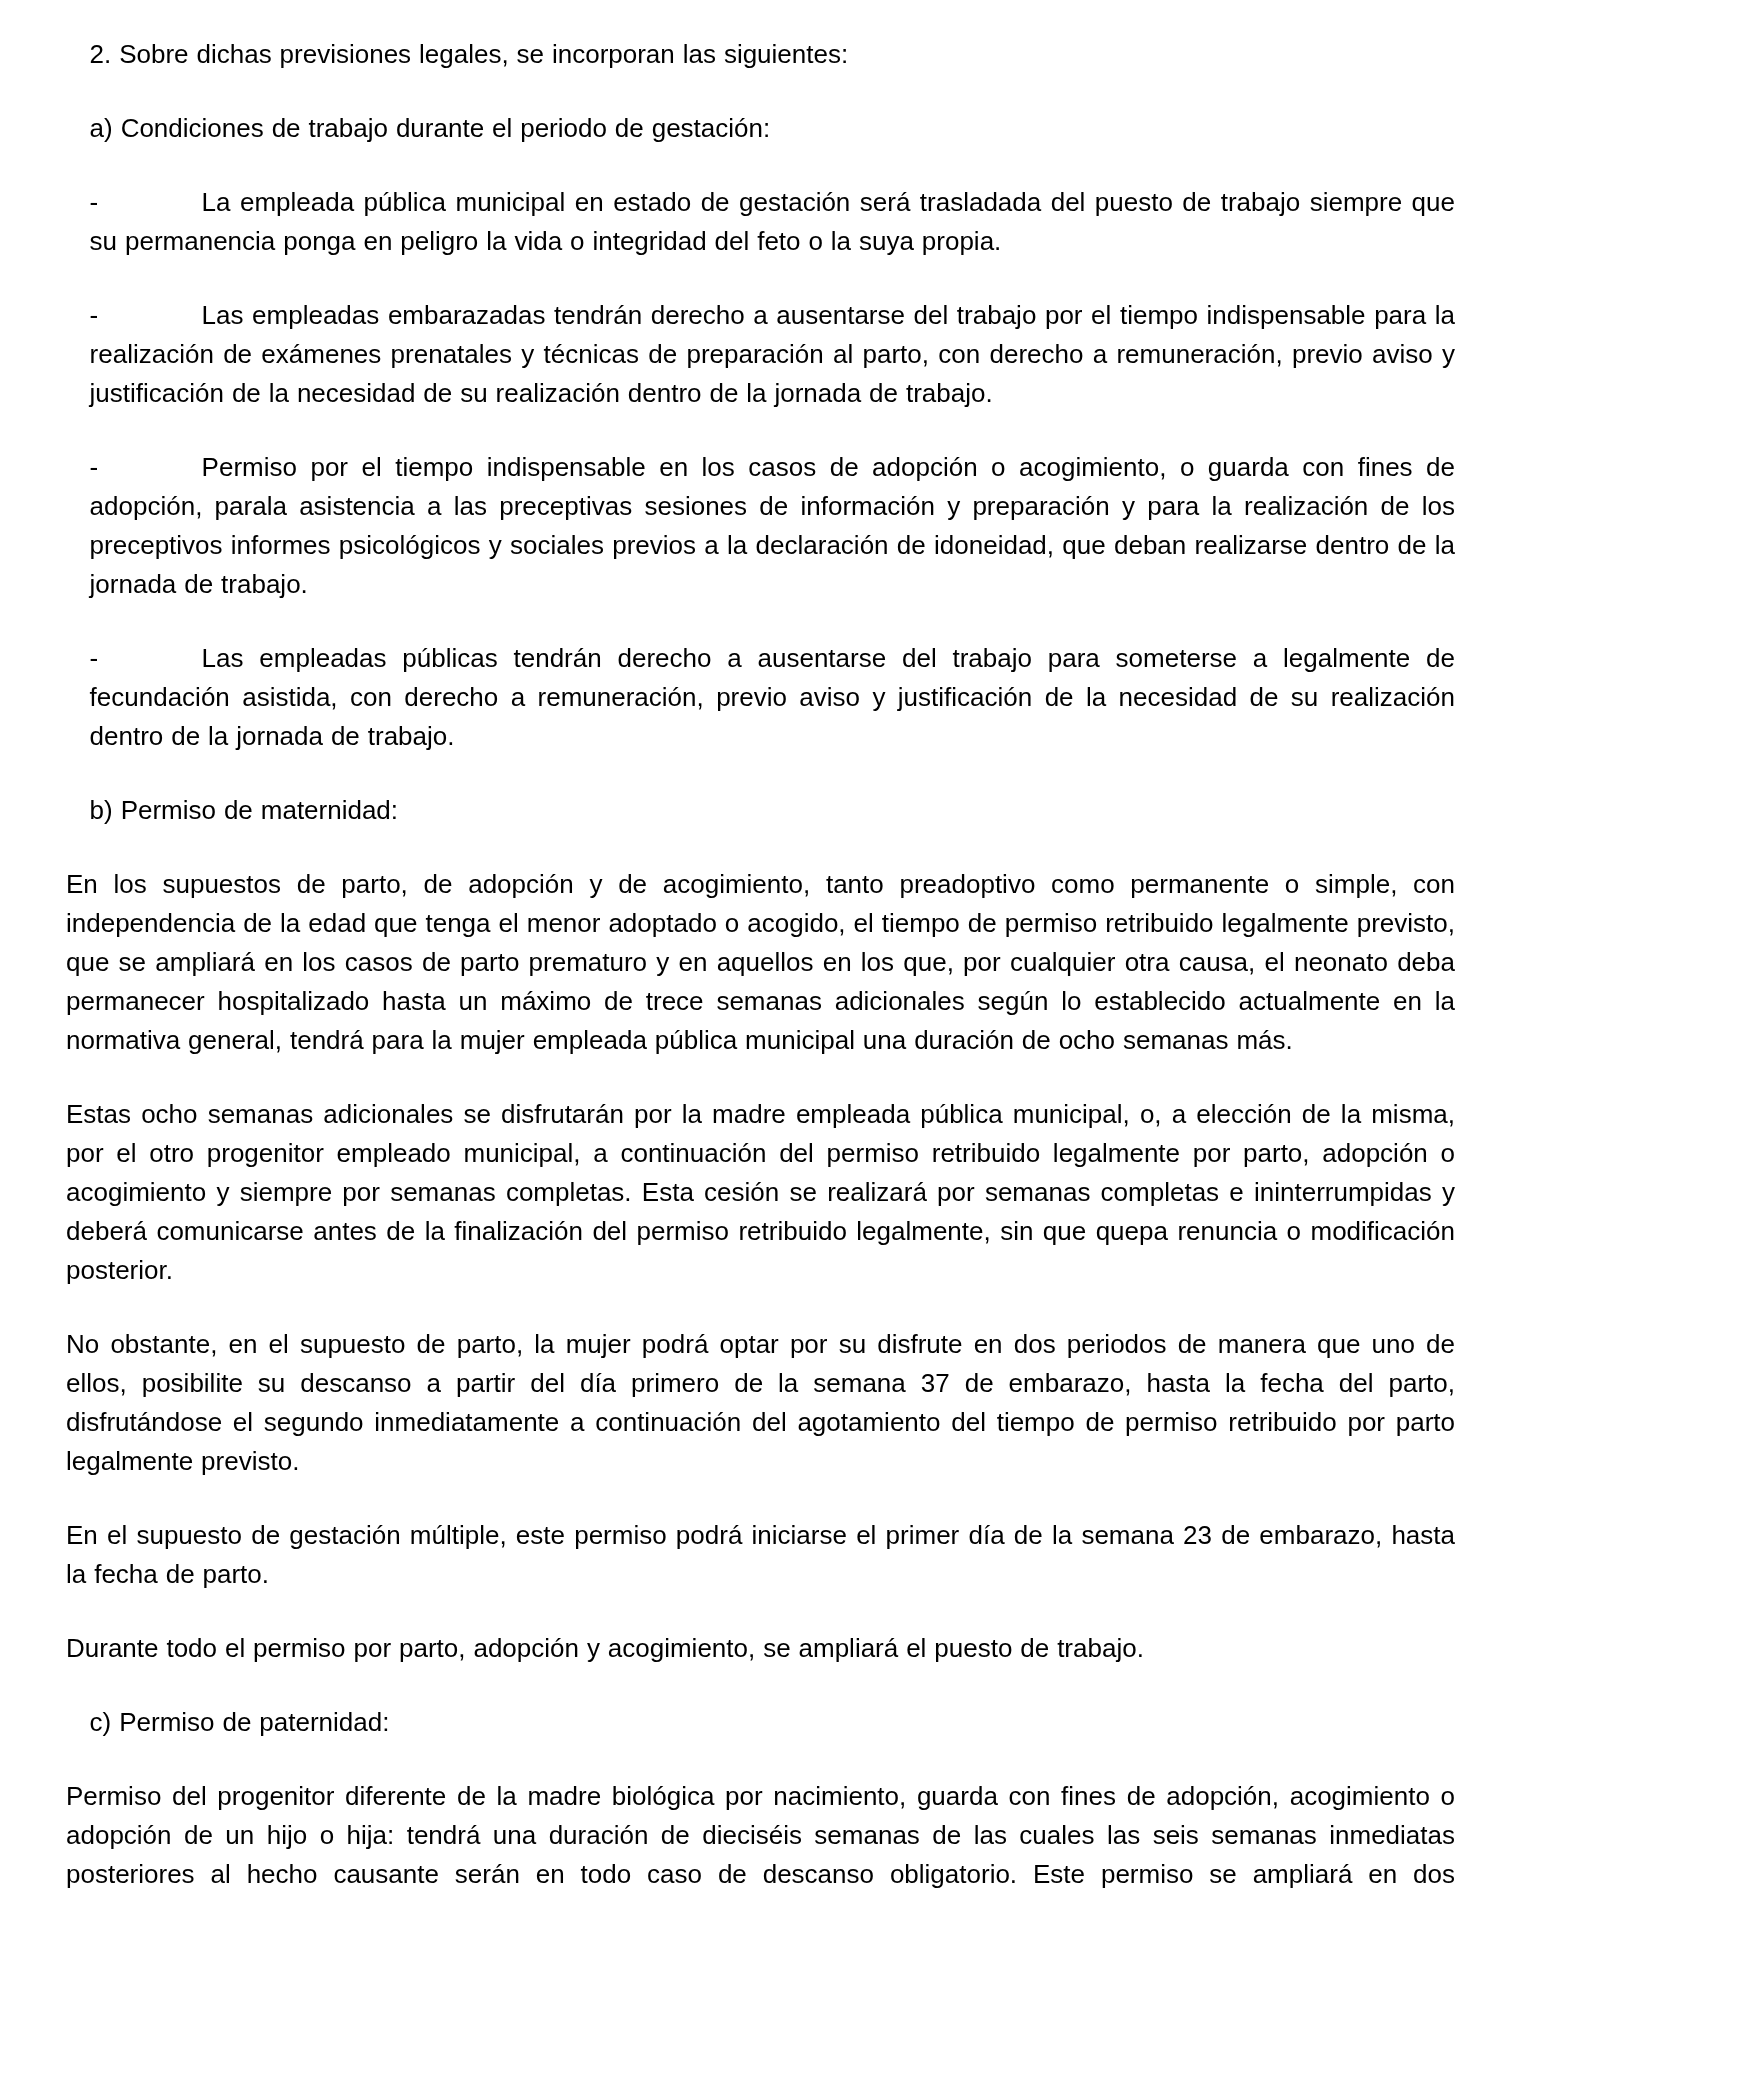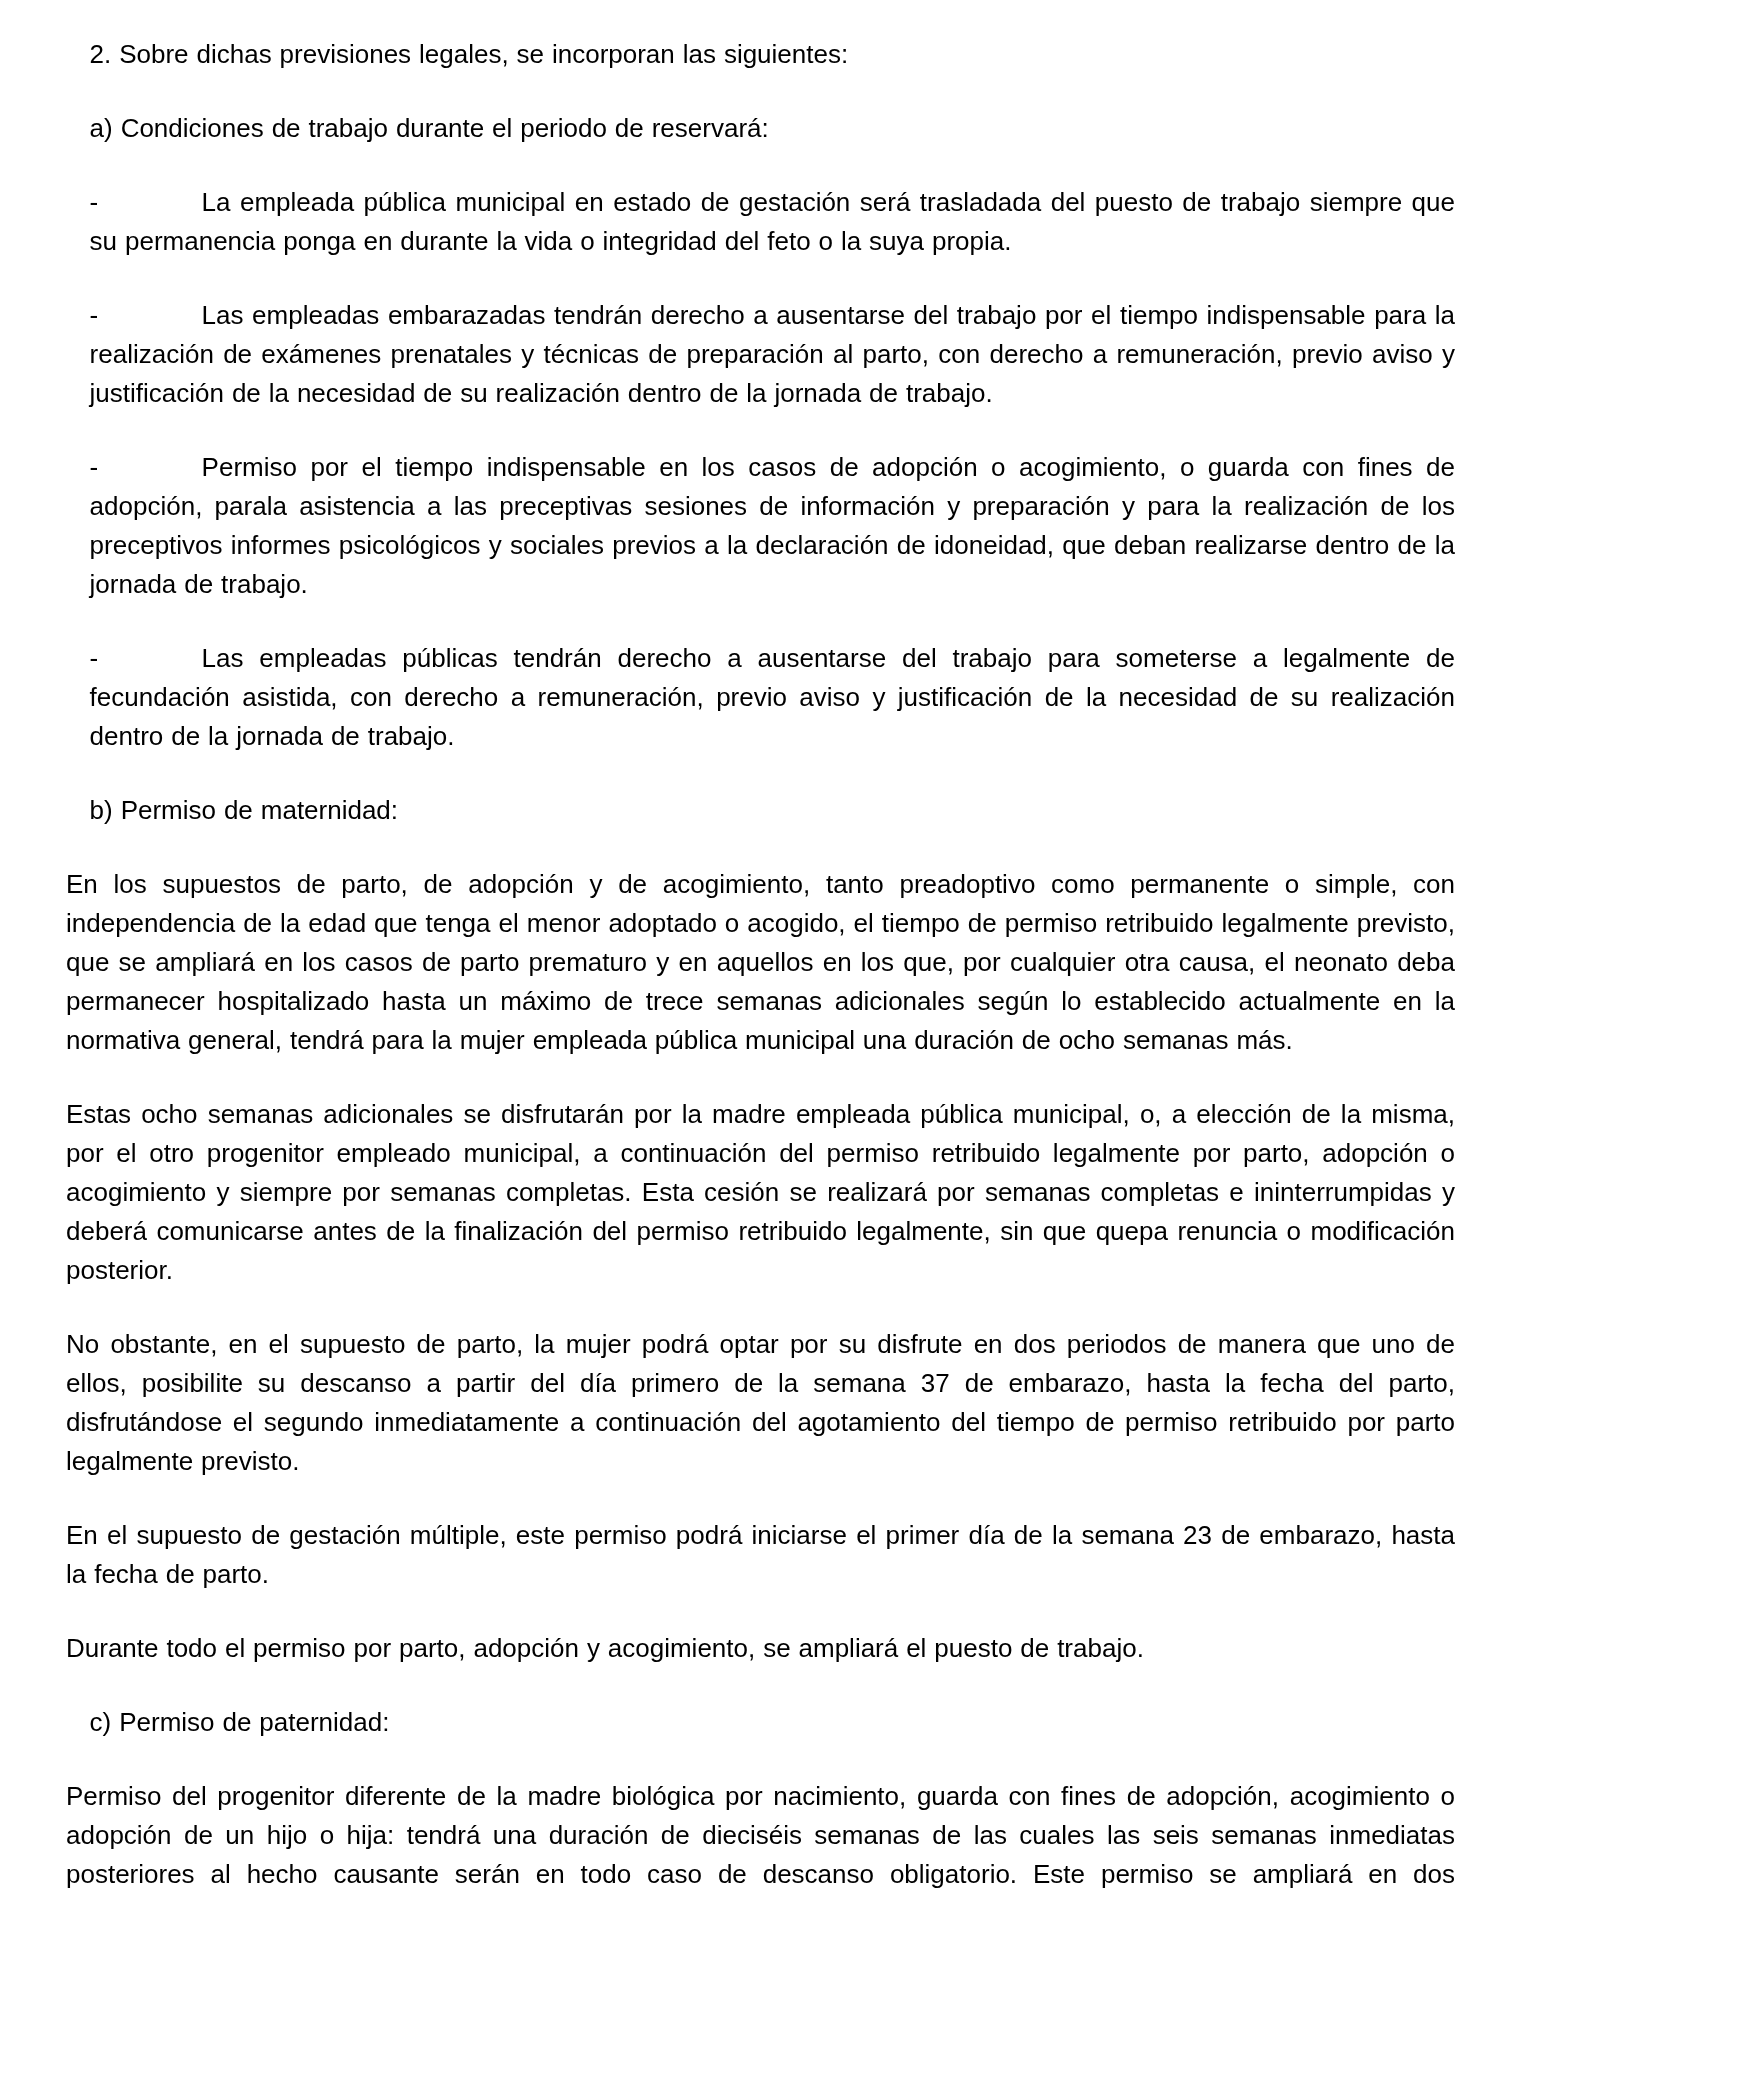--- a/index.html
+++ b/index.html
@@ -47,23 +47,23 @@
     text-align-last: justify;
   }
 </style>
 </head>
 <body>
 
 <div class="doc">
 
   <p class="para heading">2. Sobre dichas previsiones legales, se incorporan las siguientes:</p>
 
-  <p class="para heading">a) Condiciones de trabajo durante el periodo de reservará:</p>
+  <p class="para heading">a) Condiciones de trabajo durante el periodo de gestación:</p>
 
-  <p class="para bullet"><span class="dash">-</span><span>La empleada pública municipal en estado de gestación será trasladada del puesto de trabajo siempre que su permanencia ponga en durante la vida o integridad del feto o la suya propia.</span></p>
+  <p class="para bullet"><span class="dash">-</span><span>La empleada pública municipal en estado de gestación será trasladada del puesto de trabajo siempre que su permanencia ponga en peligro la vida o integridad del feto o la suya propia.</span></p>
 
   <p class="para bullet"><span class="dash">-</span><span>Las empleadas embarazadas tendrán derecho a ausentarse del trabajo por el tiempo indispensable para la realización de exámenes prenatales y técnicas de preparación al parto, con derecho a remuneración, previo aviso y justificación de la necesidad de su realización dentro de la jornada de trabajo.</span></p>
 
   <p class="para bullet"><span class="dash">-</span><span>Permiso por el tiempo indispensable en los casos de adopción o acogimiento, o guarda con fines de adopción, parala asistencia a las preceptivas sesiones de información y preparación y para la realización de los preceptivos informes psicológicos y sociales previos a la declaración de idoneidad, que deban realizarse dentro de la jornada de trabajo.</span></p>
 
   <p class="para bullet"><span class="dash">-</span><span>Las empleadas públicas tendrán derecho a ausentarse del trabajo para someterse a legalmente de fecundación asistida, con derecho a remuneración, previo aviso y justificación de la necesidad de su realización dentro de la jornada de trabajo.</span></p>
 
   <p class="para heading">b) Permiso de maternidad:</p>
 
   <p class="para">En los supuestos de parto, de adopción y de acogimiento, tanto preadoptivo como permanente o simple, con independencia de la edad que tenga el menor adoptado o acogido, el tiempo de permiso retribuido legalmente previsto, que se ampliará en los casos de parto prematuro y en aquellos en los que, por cualquier otra causa, el neonato deba permanecer hospitalizado hasta un máximo de trece semanas adicionales según lo establecido actualmente en la normativa general, tendrá para la mujer empleada pública municipal una duración de ocho semanas más.</p>

